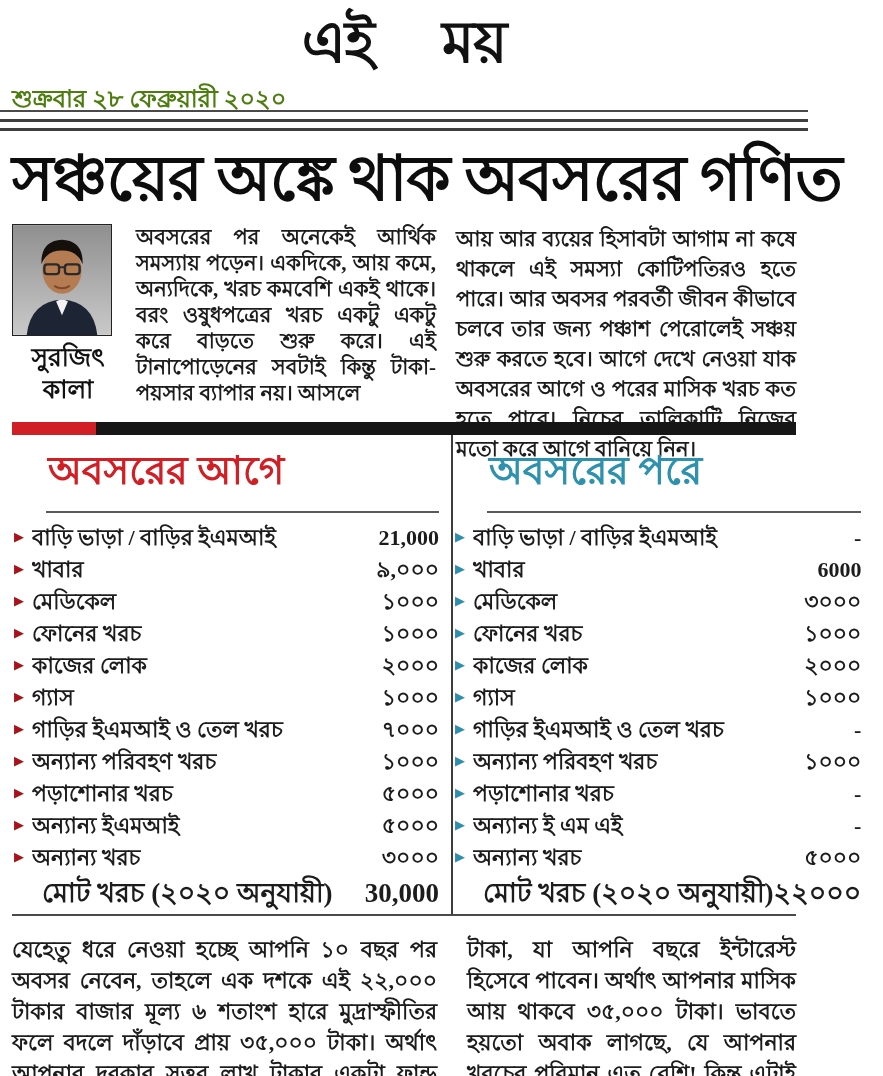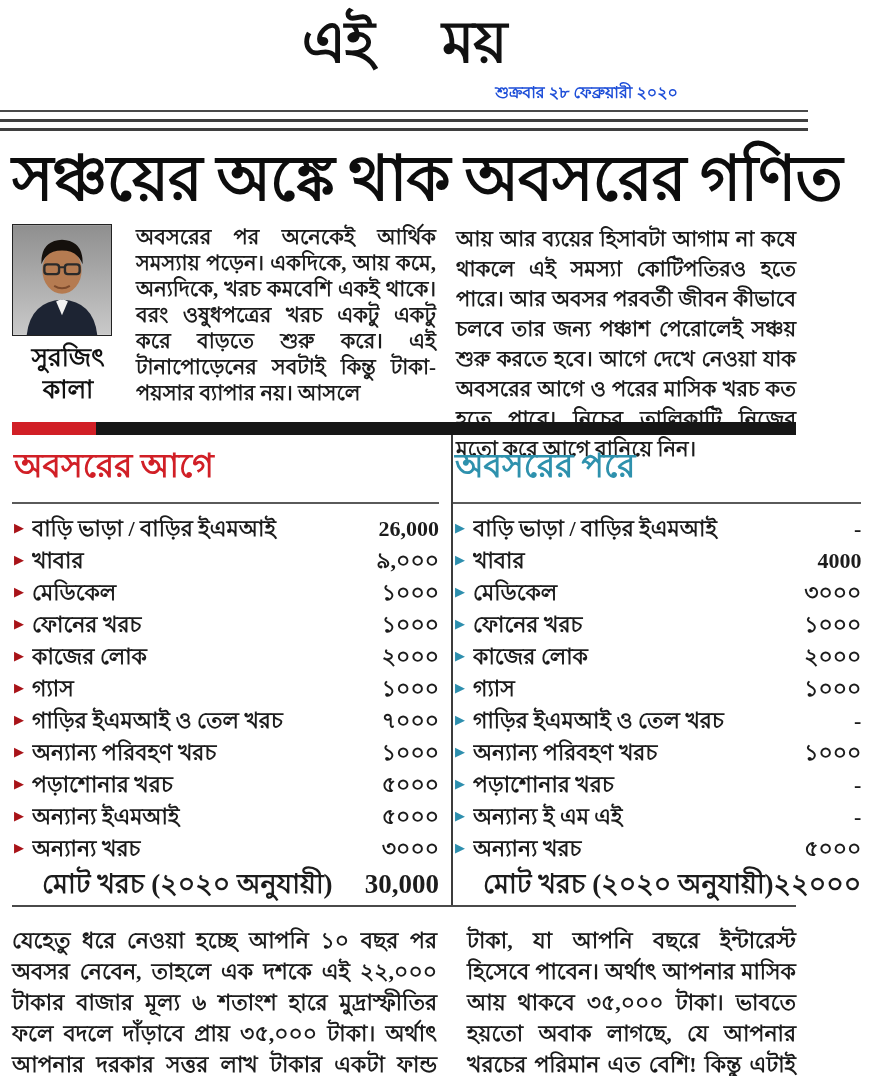--- a/index.html
+++ b/index.html
@@ -18,21 +18,21 @@
     font-size: 58px; font-weight: 700; color: #111;
     font-family: "Liberation Serif", serif; letter-spacing: -1px;
   }
   .logo-circle {
     width: 74px; height: 74px; border-radius: 50%; background: #f3941d;
     display: inline-flex; align-items: center; justify-content: center;
     margin: 0 -8px 0 2px; z-index: -1;
   }
   .logo-circle span { font-size: 52px; font-weight: 700; color: #ffffff; margin-top: -4px; }
   .dateline {
-    text-align: right; font-size: 16px; color: #1d4ed8; padding-right: 118px;
+    font-size: 24px; color: #4d7c0f; padding-right: 118px;
     height: 26px; margin-top: -4px; font-weight: 600;
   }
   .rules { margin: 4px -12px 0 -12px; }
   .rule1 { border-top: 2px solid #4a4a4a; margin-bottom: 7px; }
   .rule2 { border-top: 3px solid #3f3f3f; margin-bottom: 6px; }
   .rule3 { border-top: 3px solid #3f3f3f; }
 
   
   .headline {
     font-size: 63px; font-weight: 700; color: #0d0d0d; letter-spacing: -1px;
@@ -48,21 +48,21 @@
   .intro-right { flex: 1; padding-left: 10px; font-size: 21px; line-height: 30px; text-align: justify; font-weight: 600; }
 
   
   .table-bar { display: flex; height: 13px; margin-top: 10px; }
   .table-bar .bar-red { width: 84px; background: #d11f26; }
   .table-bar .bar-black { flex: 1; background: #161616; }
   .exp-table { display: flex; border-bottom: 2px solid #4a4a4a; }
   .exp-half { padding-bottom: 8px; }
   .exp-left  { flex: 0 0 441px; border-right: 2px solid #3c3c3c; padding-right: 12px; }
   .exp-right { flex: 1; padding-left: 0; }
-  .exp-title { font-size: 33px; font-weight: 700; padding: 5px 0 6px 2px; border-bottom: 2px solid #5a5a5a; margin-bottom: 7px; }
+  .exp-title { font-size: 39px; font-weight: 700; padding: 5px 0 6px 2px; border-bottom: 2px solid #5a5a5a; margin-bottom: 7px; margin-left: 34px; }
   .exp-left  .exp-title { color: #d11f26; }
   .exp-right .exp-title { color: #2e91ad; }
   .t-row { display: flex; align-items: baseline; height: 32px; font-size: 22px; font-weight: 600; }
   .bullet { font-size: 13px; margin: 0 8px 0 2px; align-self: center; line-height: 1; }
   .exp-left  .bullet { color: #a81318; }
   .exp-right .bullet { color: #2e8fae; }
   .t-label { flex: 1; white-space: nowrap; overflow: hidden; }
   .t-value { text-align: right; white-space: nowrap; }
   .t-total { display: flex; align-items: baseline; height: 34px; font-size: 27px; font-weight: 700; margin-left: 28px; }
   .t-total .t-label { padding-left: 2px; }
@@ -129,21 +129,21 @@
   </div>
 
   <div class="exp-table">
 
     <div class="exp-half exp-left">
       <div class="exp-title">অবসরের আগে</div>
 
       <div class="t-row">
           <span class="bullet">▶</span>
           <span class="t-label">বাড়ি ভাড়া / বাড়ির ইএমআই</span>
-          <span class="t-value">26,000</span>
+          <span class="t-value">21,000</span>
         </div>
       <div class="t-row">
           <span class="bullet">▶</span>
           <span class="t-label">খাবার</span>
           <span class="t-value">৯,০০০</span>
         </div>
       <div class="t-row">
           <span class="bullet">▶</span>
           <span class="t-label">মেডিকেল</span>
           <span class="t-value">১০০০</span>
@@ -199,21 +199,21 @@
       <div class="exp-title">অবসরের পরে</div>
 
       <div class="t-row">
           <span class="bullet">▶</span>
           <span class="t-label">বাড়ি ভাড়া / বাড়ির ইএমআই</span>
           <span class="t-value">-</span>
         </div>
       <div class="t-row">
           <span class="bullet">▶</span>
           <span class="t-label">খাবার</span>
-          <span class="t-value">4000</span>
+          <span class="t-value">6000</span>
         </div>
       <div class="t-row">
           <span class="bullet">▶</span>
           <span class="t-label">মেডিকেল</span>
           <span class="t-value">৩০০০</span>
         </div>
       <div class="t-row">
           <span class="bullet">▶</span>
           <span class="t-label">ফোনের খরচ</span>
           <span class="t-value">১০০০</span>

